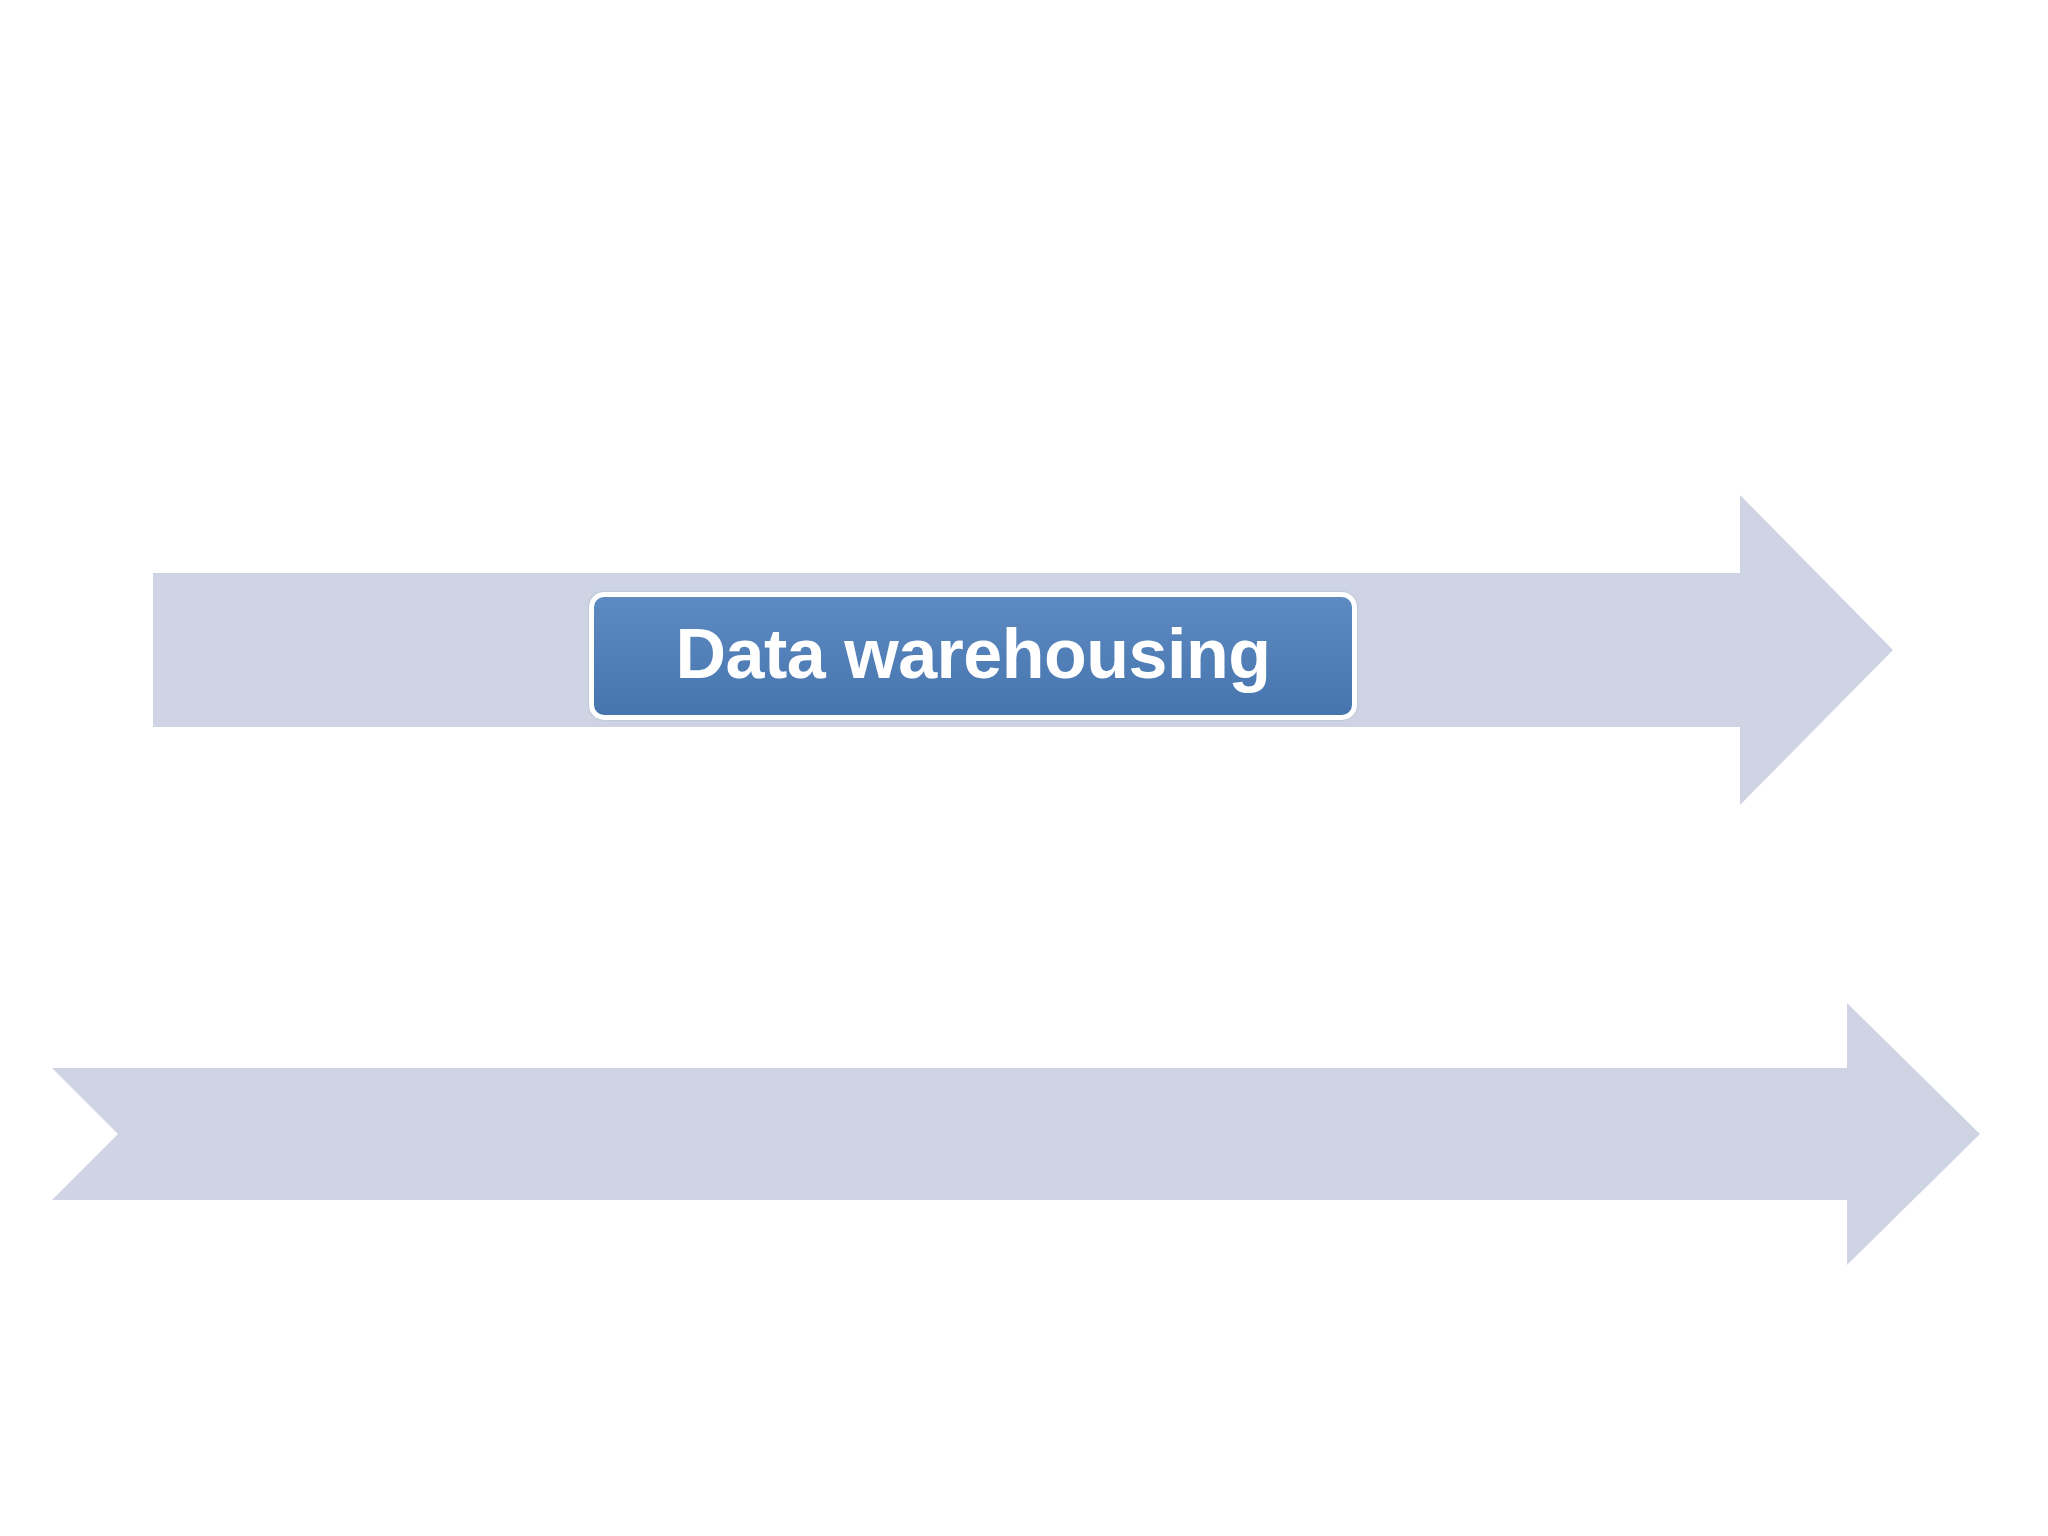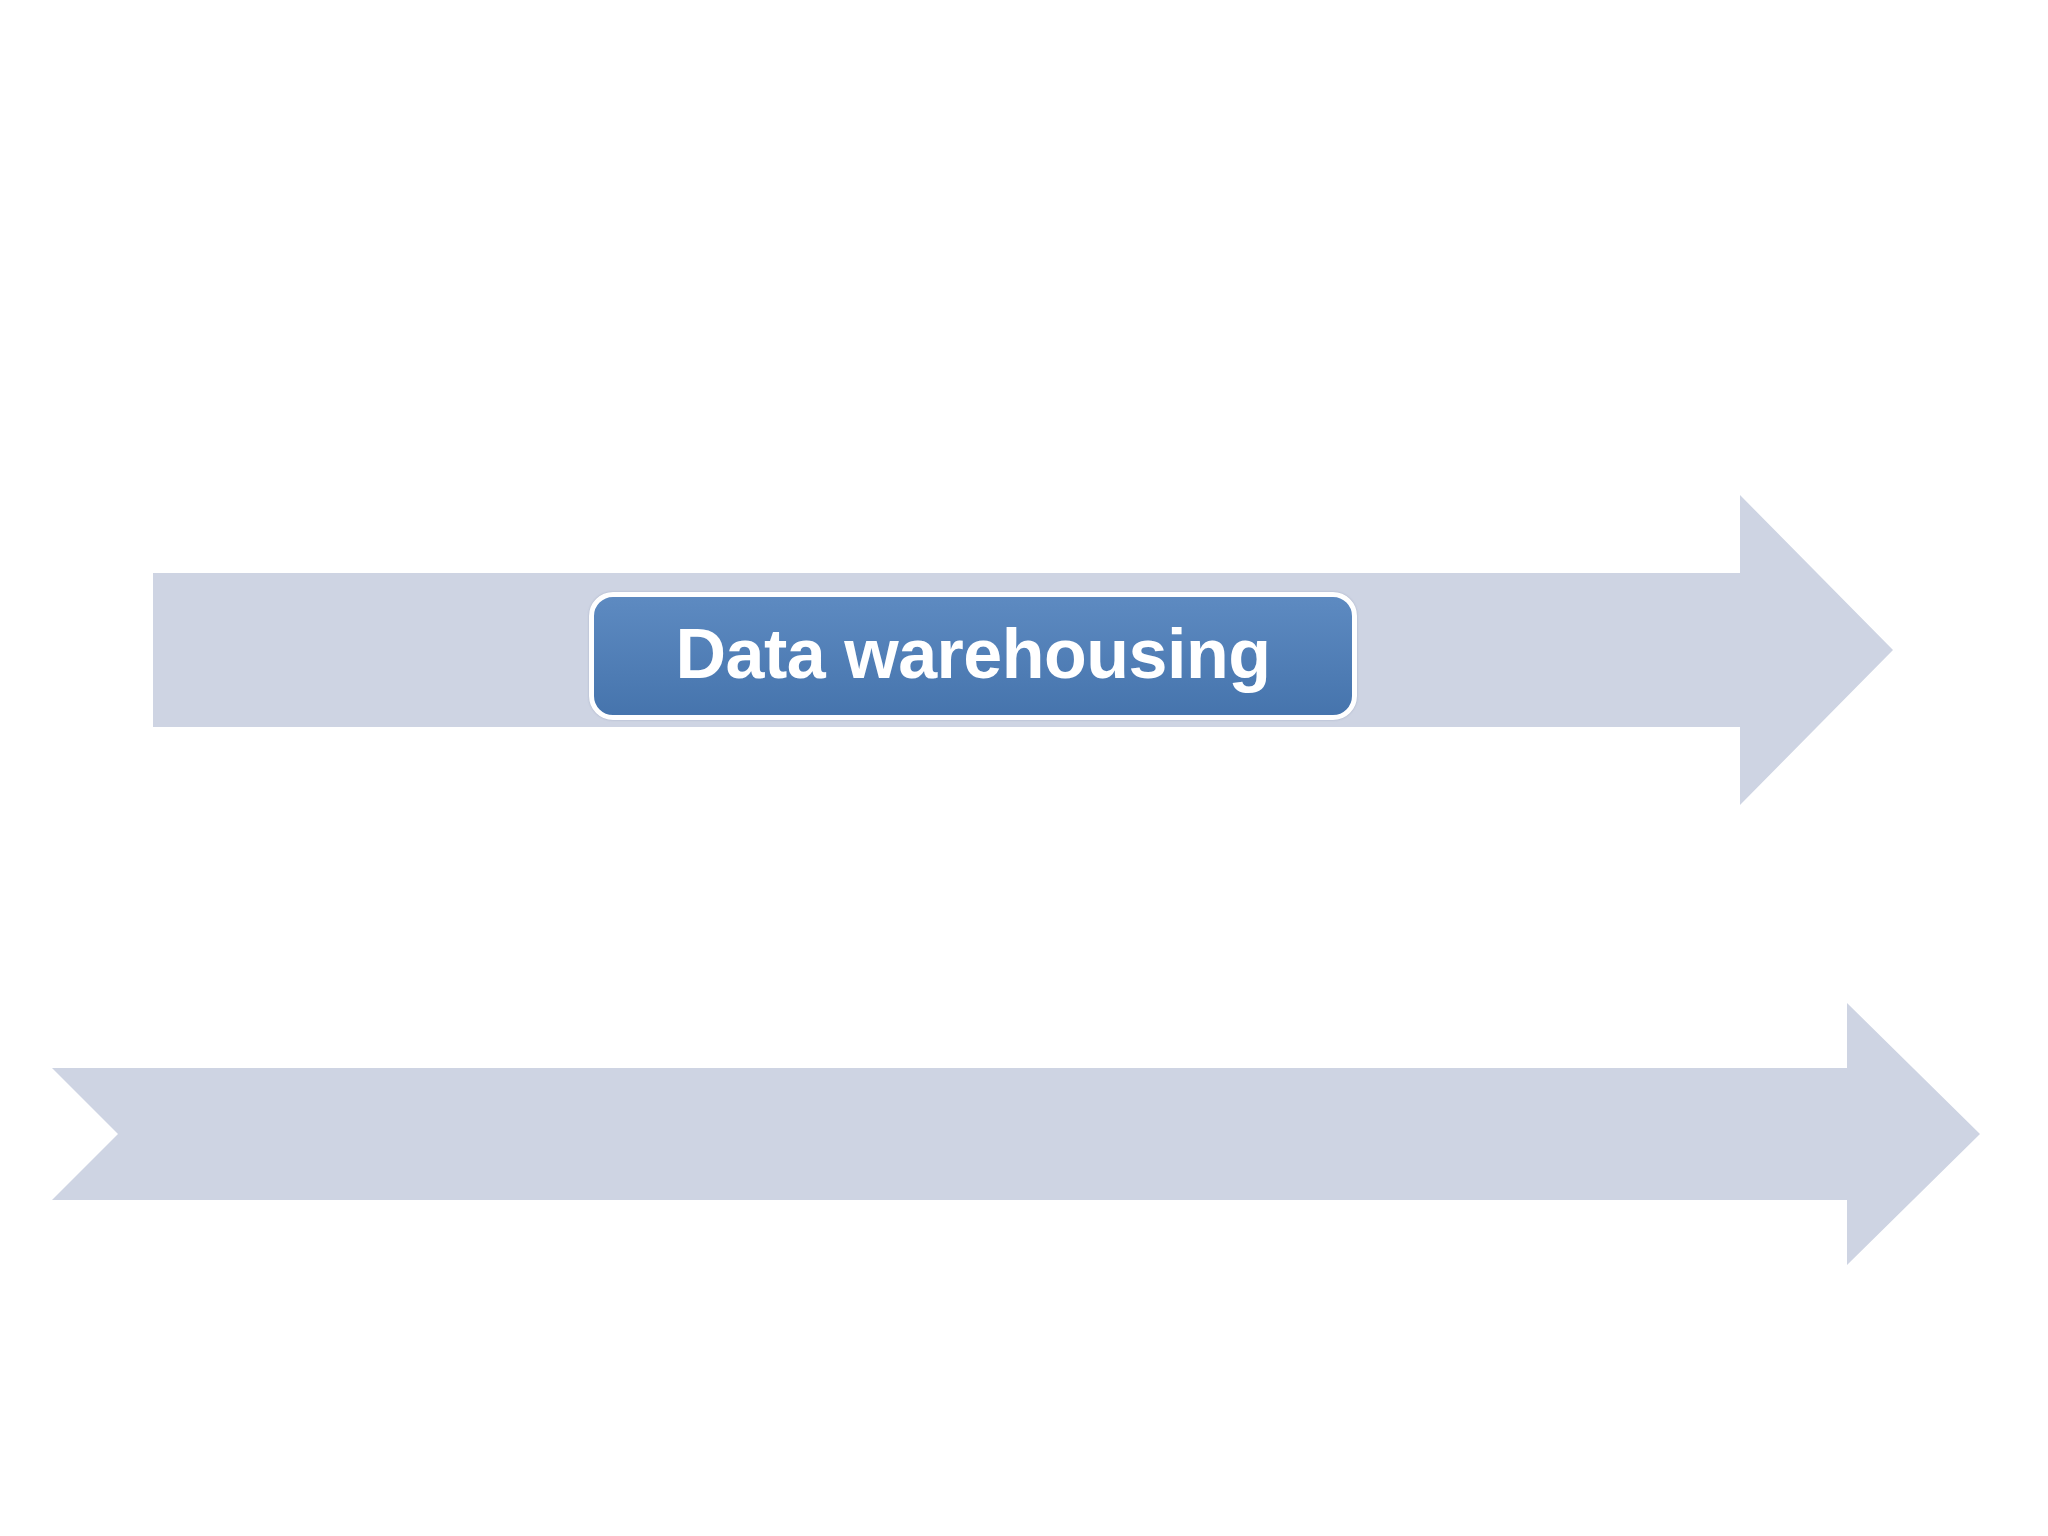--- a/index.html
+++ b/index.html
@@ -27,21 +27,21 @@
     display: block;
   }
   .label-box {
     position: absolute;
     left: 589px;
     top: 592px;
     width: 768px;
     height: 128px;
     box-sizing: border-box;
     border: 5px solid #ffffff;
-    border-radius: 24px;
+    border-radius: 15px;
     display: flex;
     align-items: center;
     justify-content: center;
     
     background-image: linear-gradient(180deg, rgba(255,255,255,0.10), rgba(0,0,0,0.07));
     box-shadow: 0 0 2px rgba(110,125,160,0.45);
   }
   .label-text {
     font-size: 70px;
     font-weight: 700;

